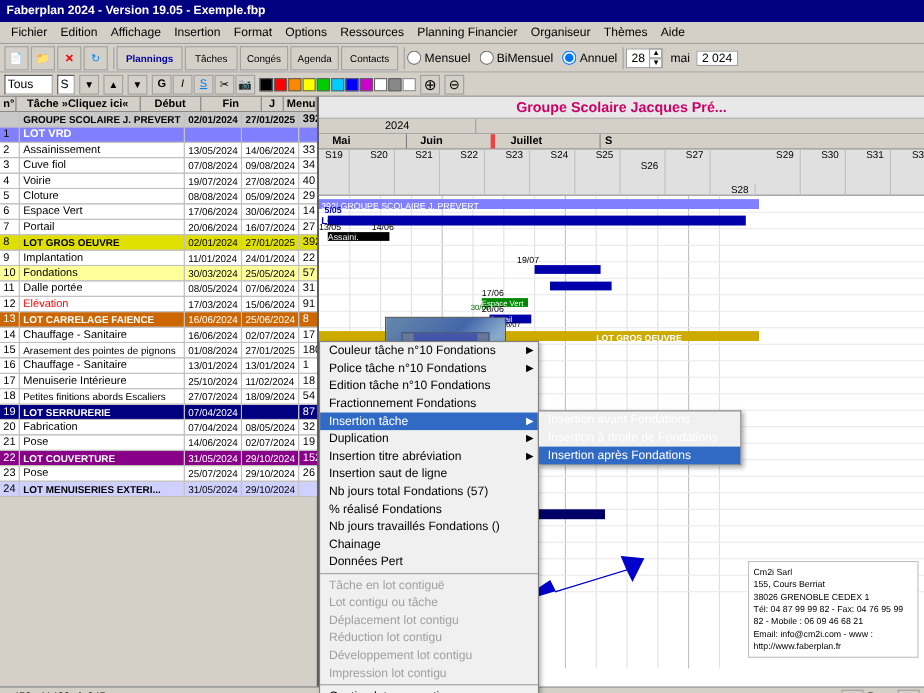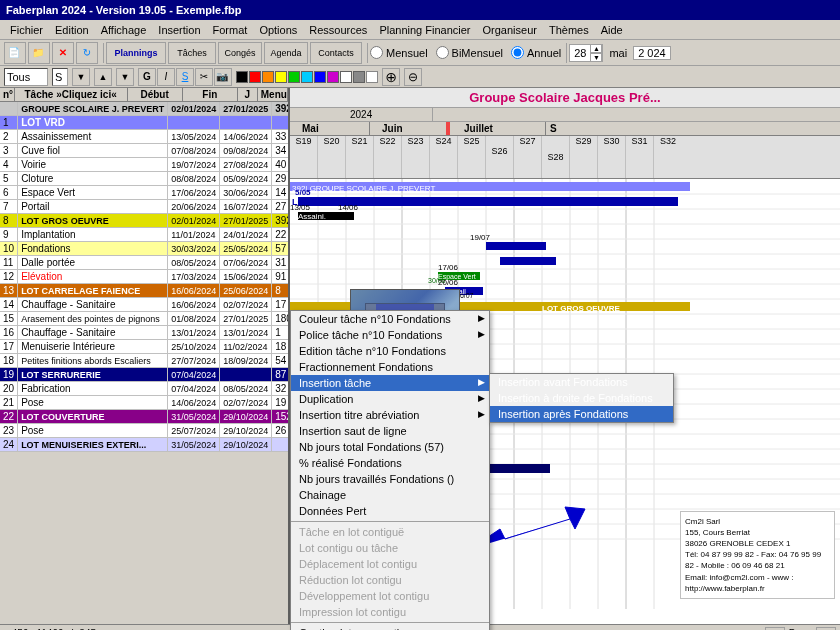--- a/index.html
+++ b/index.html
@@ -392,31 +392,31 @@
       <div style="flex:1;"></div>
     </div>
 
     <div style="background:#d4d0c8; display:flex; border-bottom:1px solid #808080; font-size:10px; font-weight:bold;">
       <div style="border-right:1px solid #808080; padding:1px 12px; min-width:80px;">Mai</div>
       <div style="border-right:4px solid #ef4444; padding:1px 12px; min-width:80px;">Juin</div>
       <div style="border-right:1px solid #808080; padding:1px 14px; min-width:96px;">Juillet</div>
       <div style="padding:1px 4px; min-width:28px;">S</div>
     </div>
 
-    <div style="background:#e0e0e0; display:flex; border-bottom:1px solid #808080; font-size:9px;">
+    <div style="background:#e0e0e0; display:flex; border-bottom:1px solid #808080; font-size:9px;gap:13px;">
       <div style="border-right:1px solid #c0c0c0; padding:0 4px; min-width:28px; text-align:center;">S19</div>
       <div style="border-right:1px solid #c0c0c0; padding:0 4px; min-width:28px; text-align:center;">S20</div>
       <div style="border-right:1px solid #c0c0c0; padding:0 4px; min-width:28px; text-align:center;">S21</div>
       <div style="border-right:1px solid #c0c0c0; padding:0 4px; min-width:28px; text-align:center;">S22</div>
       <div style="border-right:1px solid #c0c0c0; padding:0 4px; min-width:28px; text-align:center;">S23</div>
       <div style="border-right:1px solid #c0c0c0; padding:0 4px; min-width:28px; text-align:center;">S24</div>
       <div style="border-right:1px solid #c0c0c0; padding:0 4px; min-width:28px; text-align:center;">S25</div>
       <div style="border-right:1px solid #c0c0c0; padding:10px 4px; min-width:28px; text-align:center;">S26</div>
       <div style="border-right:1px solid #c0c0c0; padding:0 4px; min-width:28px; text-align:center;">S27</div>
-      <div style="border-right:1px solid #c0c0c0; padding:16px 4px; min-width:28px; text-align:center;">S28</div>
+      <div style="border-right:1px solid #c0c0c0; padding:0 4px; min-width:28px; text-align:center;margin-top:31px;">S28</div>
       <div style="border-right:1px solid #c0c0c0; padding:0 4px; min-width:28px; text-align:center;">S29</div>
       <div style="border-right:1px solid #c0c0c0; padding:0 4px; min-width:28px; text-align:center;">S30</div>
       <div style="border-right:1px solid #c0c0c0; padding:0 4px; min-width:28px; text-align:center;">S31</div>
       <div style="padding:0 4px; min-width:28px; text-align:center;">S32</div>
     </div>
 
     <div style="position:relative; overflow:hidden; height:430px; background:white;">
 
       <div style="position:absolute; top:0; left:0; right:0; bottom:0;">
 

